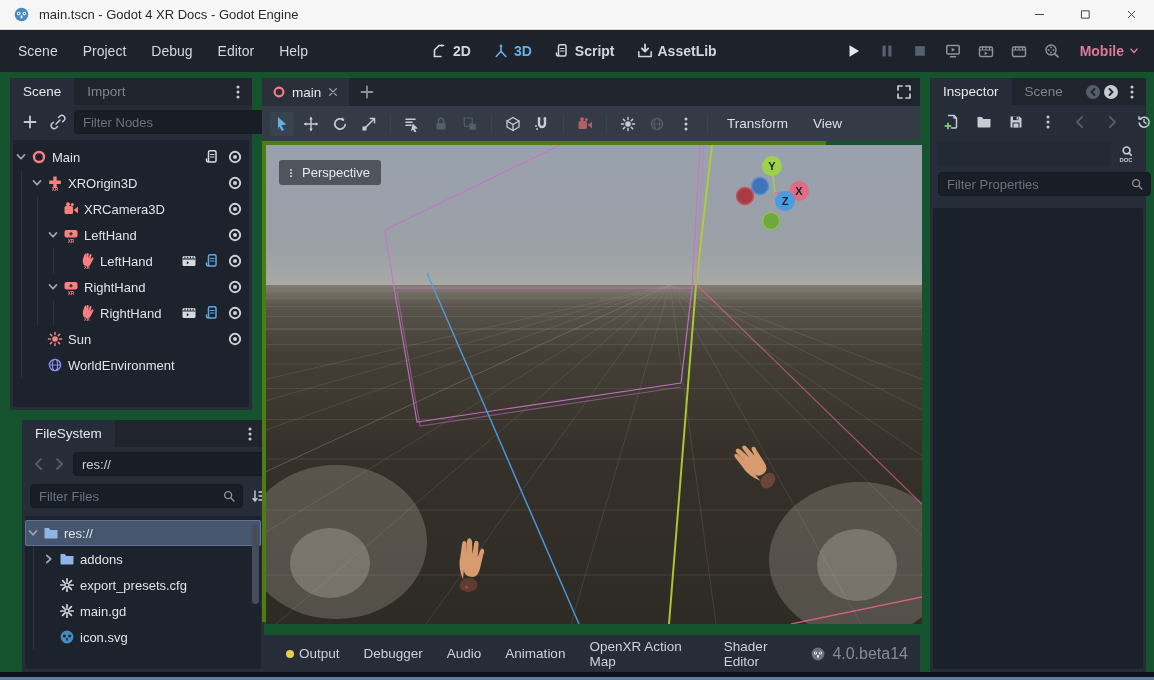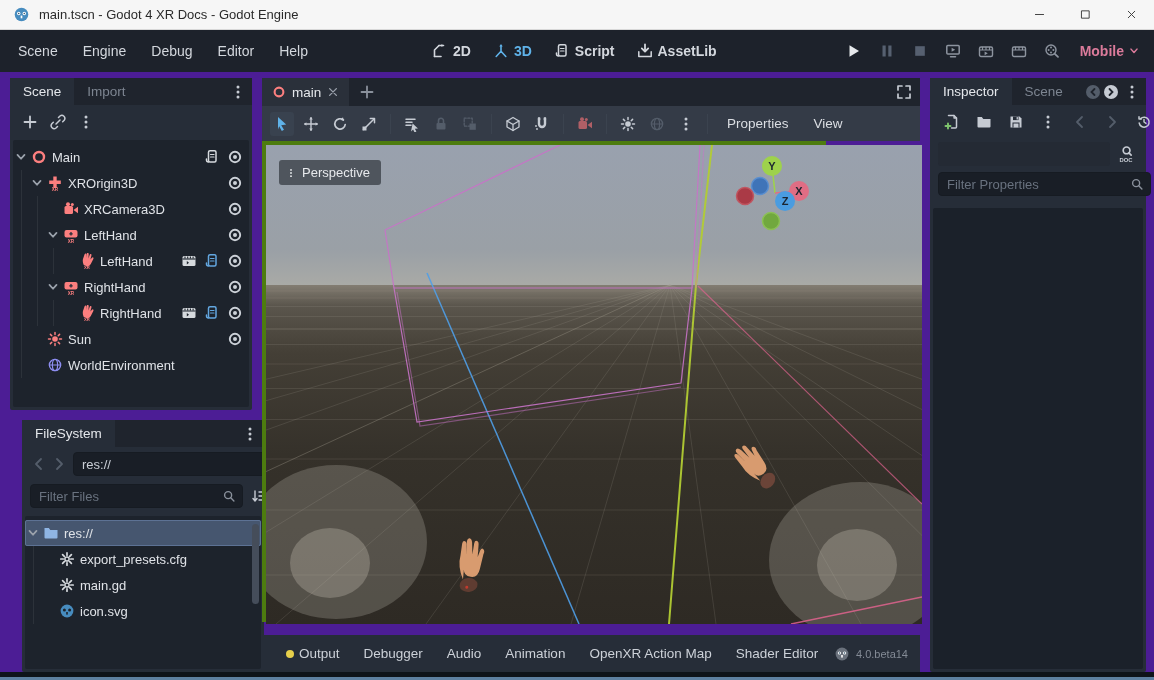--- a/index.html
+++ b/index.html
@@ -1,17 +1,17 @@
 <!DOCTYPE html>
 <html><head>
 <meta charset="utf-8">
 <style>
   html,body{margin:0;padding:0;background:#0b0f15;}
   *{box-sizing:border-box;font-family:"Liberation Sans","DejaVu Sans",sans-serif;}
-  .window{position:relative;width:1154px;height:680px;background:#4c1d95;overflow:hidden;}
+  .window{position:relative;width:1154px;height:680px;background:#14532d;overflow:hidden;}
   
   .titlebar{position:absolute;left:0;top:0;width:1154px;height:30px;background:#f6f6f6;display:flex;align-items:center;border-bottom:1px solid #d8d8d8;}
   .titlebar .app-icon{width:17px;height:17px;margin-left:13px;}
   .titlebar .title{margin-left:9px;font-size:13px;color:#2a2a2a;}
   .win-controls{margin-left:auto;display:flex;height:100%;}
   .win-btn{width:46px;height:100%;display:flex;align-items:center;justify-content:center;color:#404040;}
   
   .menubar{position:absolute;left:0;top:30px;width:1154px;height:42px;background:#1d222b;display:flex;align-items:center;}
   .menu-item{color:#d3d7dd;font-size:14px;padding:6px 11px;margin-left:3px;border-radius:3px;}
   .workspaces{position:absolute;left:425px;top:30px;height:42px;display:flex;align-items:center;gap:8px;}
@@ -65,21 +65,21 @@
   
   .viewport{position:absolute;left:262px;top:141px;width:564px;height:481px;border:4px solid #4d7c0f;background:#2e2a24;}
   .viewport svg.scene{position:absolute;left:0;top:0;}
   .persp-pill{position:absolute;left:13px;top:15px;height:25px;display:flex;align-items:center;gap:6px;padding:0 11px 0 7px;background:rgba(73,78,86,0.92);border-radius:3px;color:#e7e9ec;font-size:13px;}
   .persp-pill .icon{width:10px;height:14px;color:#e7e9ec;}
   .gizmo{position:absolute;right:0px;top:4px;width:88px;height:88px;}
   
   .bottom-bar{position:absolute;left:262px;top:635px;width:658px;height:37px;background:#262d38;display:flex;align-items:center;padding:0 12px;}
   .bp-item{display:flex;align-items:center;gap:5px;color:#ccd1d8;font-size:13.5px;padding:5px 12px;}
   .bp-dot{width:8px;height:8px;border-radius:50%;background:#e6cf4b;}
-  .version{margin-left:auto;display:flex;align-items:center;gap:6px;color:#848b96;font-size:11px;justify-content:space-between;}
+  .version{margin-left:auto;display:flex;align-items:center;gap:6px;color:#848b96;font-size:16px;justify-content:space-between;}
   .version .icon{width:16px;height:16px;color:#6a717c;}
   
   .insp-field{background:#242a34;border-radius:3px;height:24px;}
   .bottom-edge{position:absolute;left:0;top:672px;width:1154px;height:8px;background:#0e1319;border-bottom:3px solid #5d80a0;}
   .fs-scrollbar{position:absolute;right:2px;top:8px;width:7px;height:80px;background:#454d5a;border-radius:4px;}
 </style>
 </head>
 <body>
 
 <div class="window">
@@ -117,21 +117,21 @@
               <path d="M4 4l8 8M12 4l-8 8" stroke="currentColor" fill="none" stroke-linecap="round" stroke-linejoin="round" stroke-width="1.2"></path>
             </svg>
           </span>
         </span>
       </div>
   </div>
 
   <div class="menubar">
     <div id="menubar-left" style="display:flex;align-items:center;margin-left:4px;">
         <span class="menu-item">Scene</span>
-        <span class="menu-item">Engine</span>
+        <span class="menu-item">Project</span>
         <span class="menu-item">Debug</span>
         <span class="menu-item">Editor</span>
         <span class="menu-item">Help</span>
       </div>
   </div>
   <div class="workspaces" id="workspaces">
       <span class="ws-item ">
         <span class="icon" style="">
           <svg viewBox="0 0 16 16" xmlns="http://www.w3.org/2000/svg">
             <path d="M2.5 13.5V7l4.5-4.5" stroke="currentColor" fill="none" stroke-linecap="round" stroke-linejoin="round" stroke-width="1.6"></path>
@@ -274,20 +274,29 @@
         </span>
       <span class="icon-btn">
           <span class="icon">
             <svg viewBox="0 0 16 16" xmlns="http://www.w3.org/2000/svg">
               <path d="M6 10l4-4" stroke="currentColor" fill="none" stroke-linecap="round" stroke-linejoin="round" stroke-width="1.5"></path>
               <path d="M7.5 12.5l-1.5 1.5a3 3 0 01-4.2-4.2L3.3 8.3" stroke="currentColor" fill="none" stroke-linecap="round" stroke-linejoin="round" stroke-width="1.5"></path>
               <path d="M8.5 3.5L10 2a3 3 0 014.2 4.2l-1.5 1.5" stroke="currentColor" fill="none" stroke-linecap="round" stroke-linejoin="round" stroke-width="1.5"></path>
             </svg>
           </span>
         </span>
+      <label class="text-input" style="flex:1;">
+        <input placeholder="Filter Nodes" style="">
+        <span class="icon">
+            <svg viewBox="0 0 16 16" xmlns="http://www.w3.org/2000/svg">
+              <circle cx="7" cy="7" r="4" stroke="currentColor" fill="none" stroke-linecap="round" stroke-linejoin="round" stroke-width="1.6"></circle>
+              <path d="M10 10l3.6 3.6" stroke="currentColor" fill="none" stroke-linecap="round" stroke-linejoin="round" stroke-width="1.6"></path>
+            </svg>
+          </span>
+      </label>
       <span class="icon-btn">
           <span class="icon">
             <svg viewBox="0 0 16 16" xmlns="http://www.w3.org/2000/svg">
               <circle cx="8" cy="3" r="1.5" fill="currentColor"></circle>
               <circle cx="8" cy="8" r="1.5" fill="currentColor"></circle>
               <circle cx="8" cy="13" r="1.5" fill="currentColor"></circle>
             </svg>
           </span>
         </span>
     </div>
@@ -585,20 +594,32 @@
               </svg></span>
             <span class="node-icon icon" style="color:#8fb5e4">
               <svg viewBox="0 0 16 16" xmlns="http://www.w3.org/2000/svg">
                 <path d="M1.5 3h4.3l1.5 2h7.2v7.5a1 1 0 01-1 1h-11a1 1 0 01-1-1z" fill="currentColor"></path>
               </svg>
             </span>
             <span class="label">res://</span>
           </div>
           <div class="tree-row ">
             <span class="guide"></span>
+            <span class="expander"><svg viewBox="0 0 16 16" xmlns="http://www.w3.org/2000/svg">
+                <path d="M5.5 4l4.5 4-4.5 4" stroke="currentColor" fill="none" stroke-linecap="round" stroke-linejoin="round" stroke-width="2"></path>
+              </svg></span>
+            <span class="node-icon icon" style="color:#8fb5e4">
+              <svg viewBox="0 0 16 16" xmlns="http://www.w3.org/2000/svg">
+                <path d="M1.5 3h4.3l1.5 2h7.2v7.5a1 1 0 01-1 1h-11a1 1 0 01-1-1z" fill="currentColor"></path>
+              </svg>
+            </span>
+            <span class="label">addons</span>
+          </div>
+          <div class="tree-row ">
+            <span class="guide"></span>
             <span class="expander"></span>
             <span class="node-icon icon" style="color:#d6dade">
               <svg viewBox="0 0 16 16" xmlns="http://www.w3.org/2000/svg">
                 <circle cx="8" cy="8" r="2.1" stroke="currentColor" fill="none" stroke-linecap="round" stroke-linejoin="round" stroke-width="1.5"></circle>
                 <path d="M8 1.8v2.4M8 11.8v2.4M1.8 8h2.4M11.8 8h2.4M3.6 3.6l1.7 1.7M10.7 10.7l1.7 1.7M12.4 3.6l-1.7 1.7M5.3 10.7l-1.7 1.7" stroke="currentColor" fill="none" stroke-linecap="round" stroke-linejoin="round" stroke-width="1.7"></path>
               </svg>
             </span>
             <span class="label">export_presets.cfg</span>
           </div>
           <div class="tree-row ">
@@ -771,21 +792,21 @@
       <span class="icon-btn ">
         <span class="icon" style="">
           <svg viewBox="0 0 16 16" xmlns="http://www.w3.org/2000/svg">
             <circle cx="8" cy="3" r="1.5" fill="currentColor"></circle>
             <circle cx="8" cy="8" r="1.5" fill="currentColor"></circle>
             <circle cx="8" cy="13" r="1.5" fill="currentColor"></circle>
           </svg>
         </span>
       </span>
       <span class="tb-sep"></span>
-      <span class="vp-menu">Properties</span>
+      <span class="vp-menu">Transform</span>
       <span class="vp-menu">View</span>
     </div>
 
   <div class="viewport">
     <svg class="scene" width="656" height="479" viewBox="0 0 656 479">
       <defs>
         <linearGradient id="sky" x1="0" y1="0" x2="0" y2="1">
           <stop offset="0" stop-color="#99a1ae"></stop>
             <stop offset="0.75" stop-color="#9aa0a6"></stop>
             <stop offset="1" stop-color="#a9aaa6"></stop>

